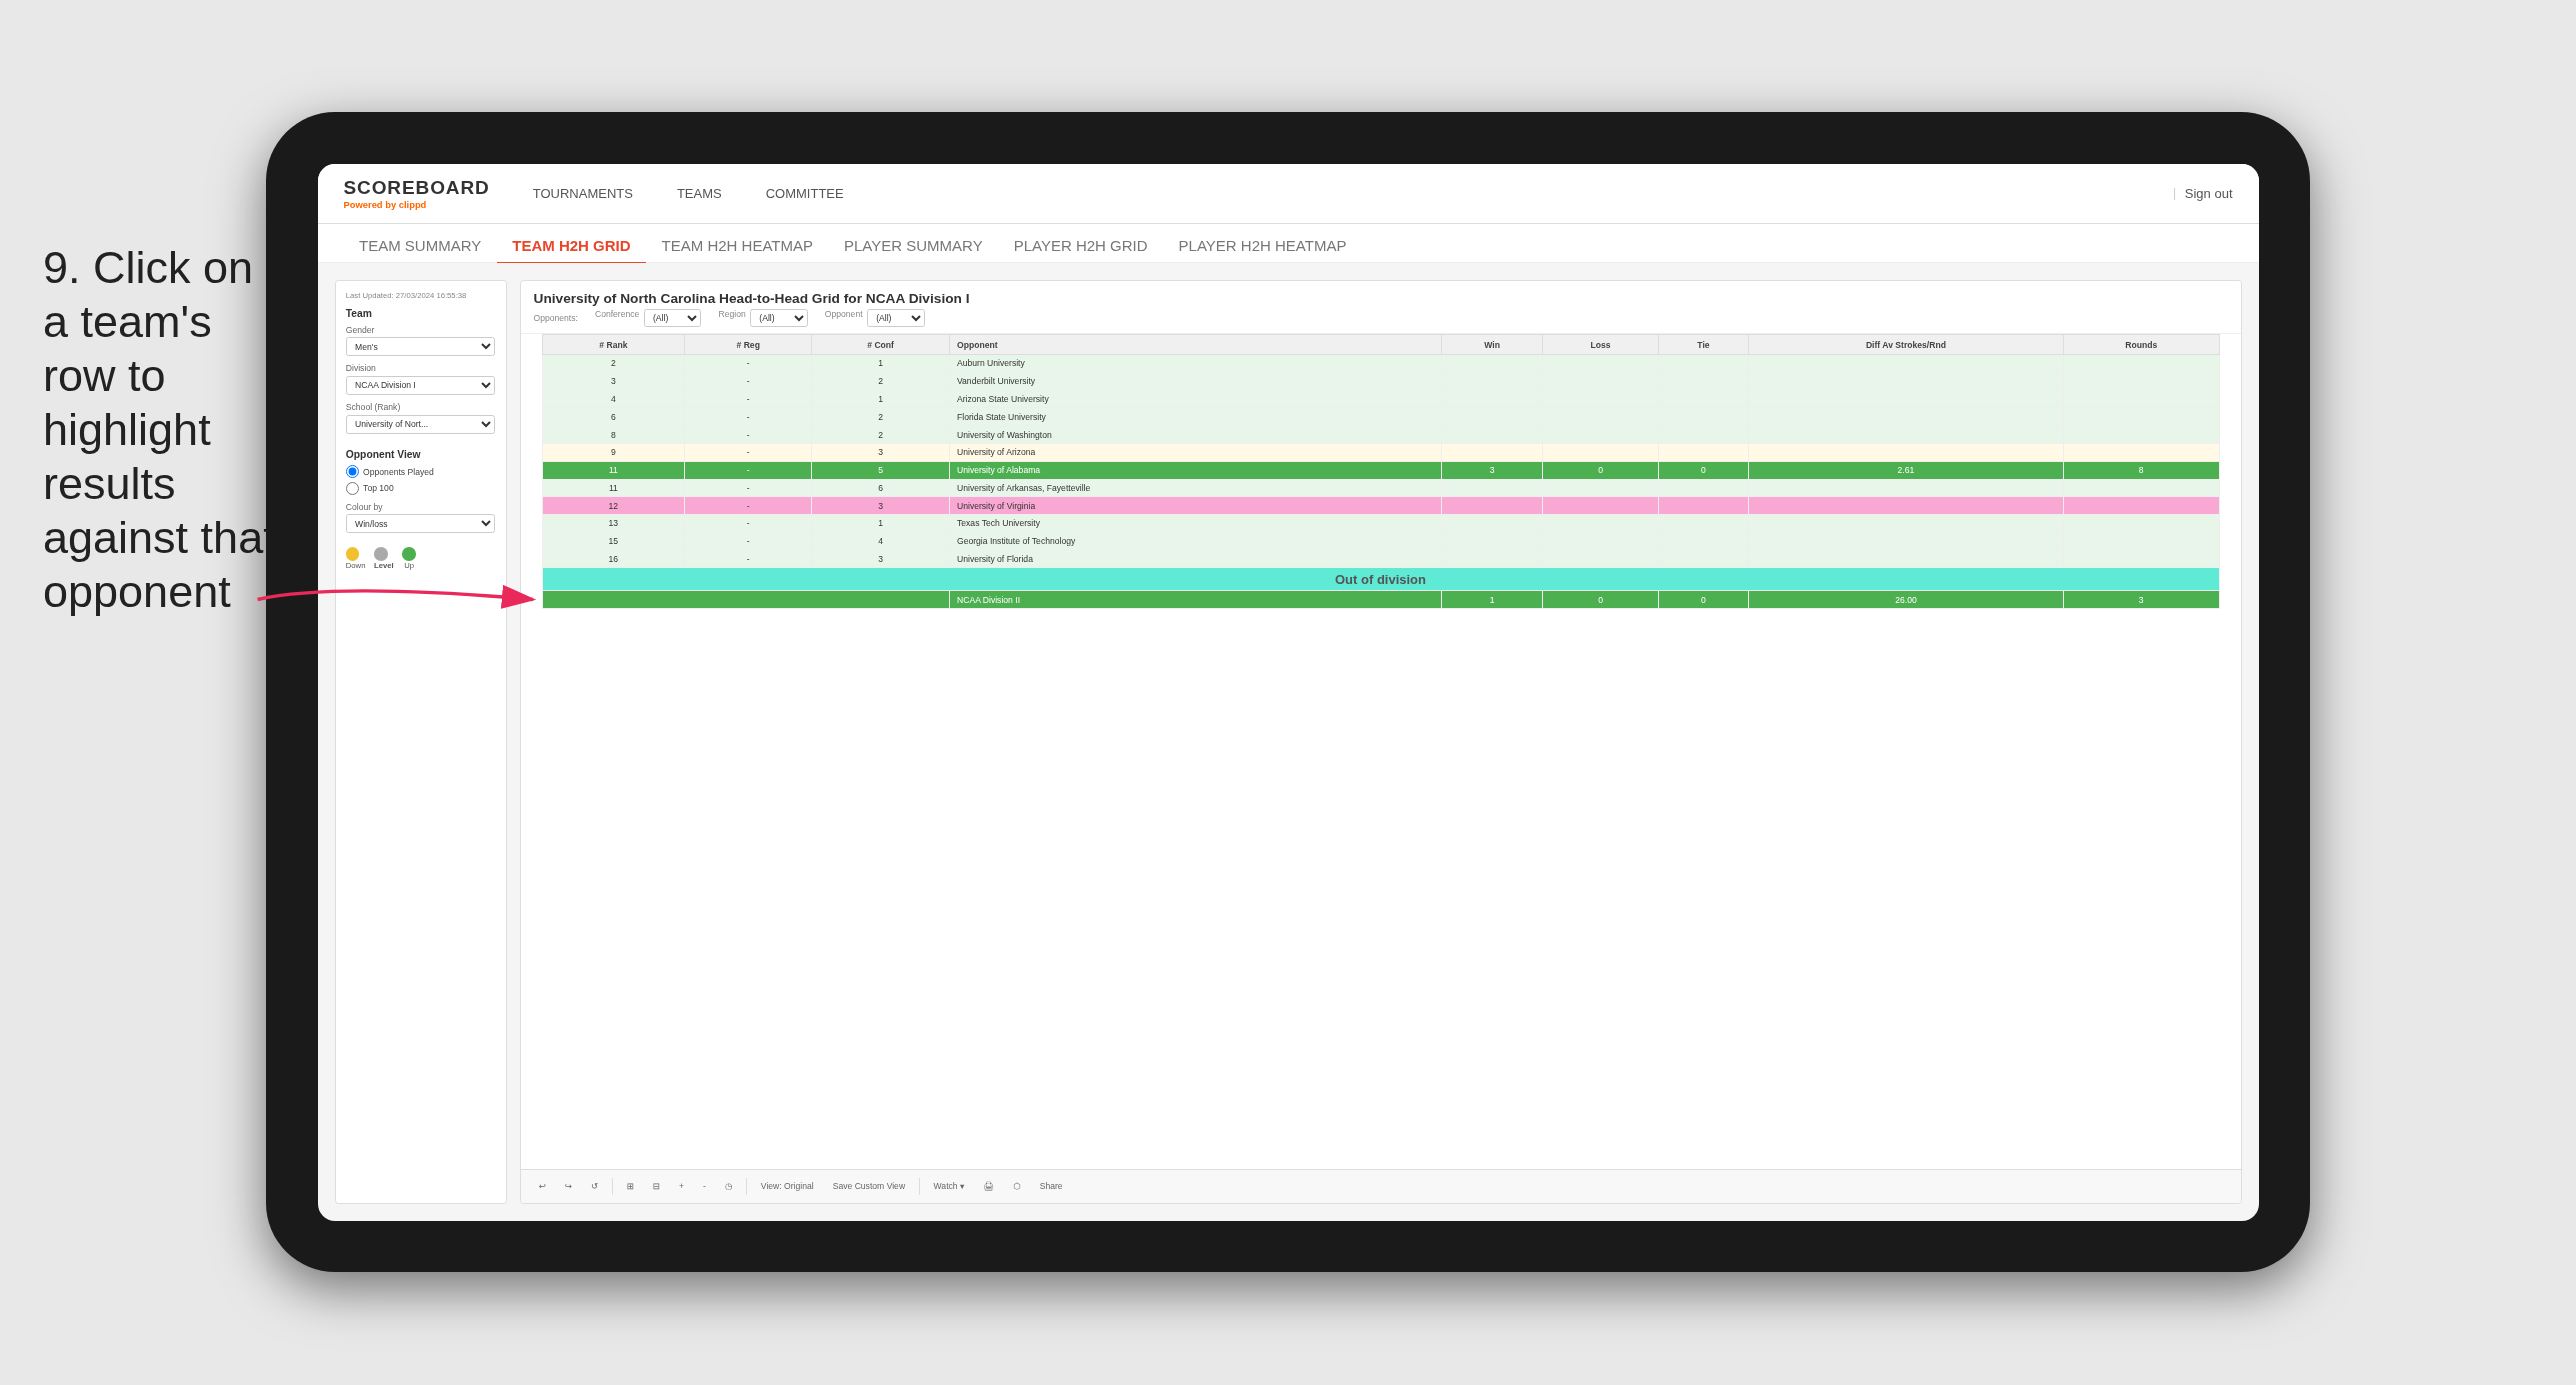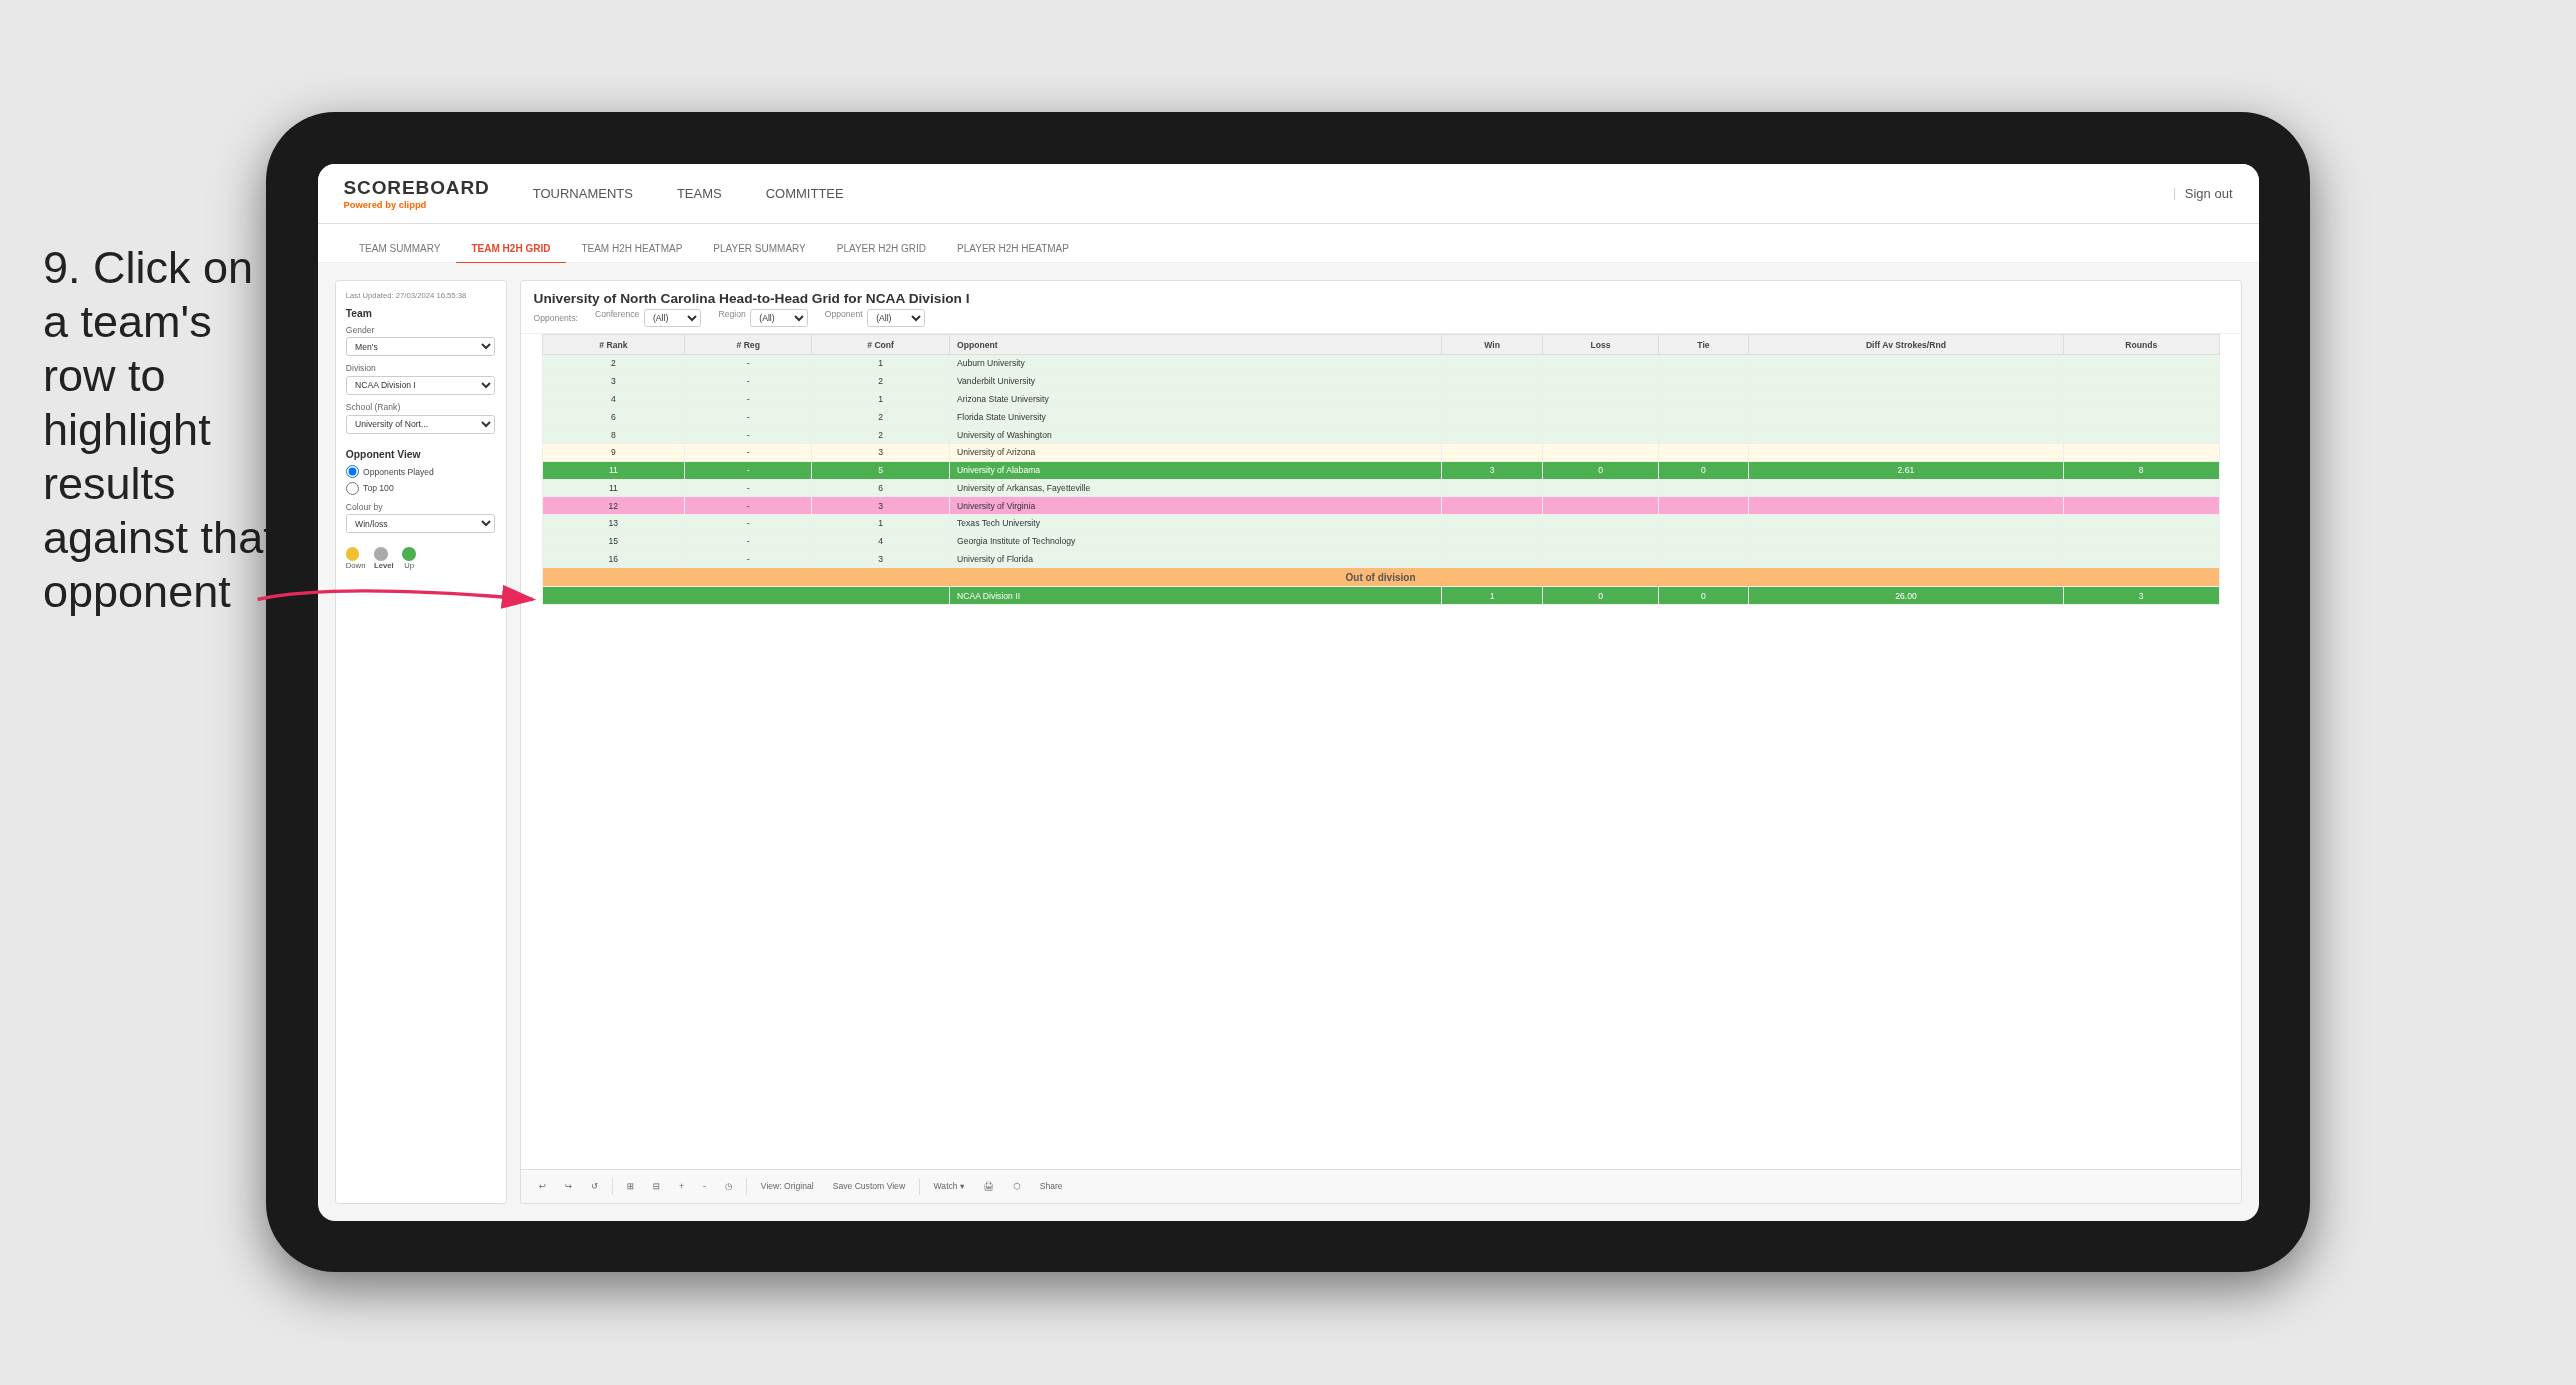--- a/index.html
+++ b/index.html
@@ -114,21 +114,21 @@
       border-bottom: 1.7px solid #eee;
       padding: 0 26px;
       display: flex;
       gap: 0;
       height: 39px;
       align-items: flex-end;
       flex-shrink: 0;
     }
 
     .sub-nav-item {
-      font-size: 10px;
+      font-size: 15px;
       color: #777;
       padding: 8.6px 15.5px;
       cursor: pointer;
       border-bottom: 1.7px solid transparent;
       margin-bottom: -1.7px;
     }
 
     .sub-nav-item.active {
       color: #e8472a;
       border-bottom: 1.7px solid #e8472a;
@@ -627,21 +627,21 @@
       <td style="">-</td>
       <td style="">3</td>
       <td class="left-align" style="">University of Florida</td>
       <td style=""></td>
       <td style=""></td>
       <td style=""></td>
       <td style=""></td>
       <td style=""></td>
     </tr>
                 <tr>
-                  <td colspan="9" style="background:#fdba74;font-weight:bold;font-size:10px;color:#555;padding:3.4px 6.9px;text-align:center;">Out of division</td>
+                  <td colspan="9" style="background:#5eead4;font-weight:bold;font-size:13px;color:#555;padding:3.4px 6.9px;text-align:center;">Out of division</td>
                 </tr>
                 <tr>
     <td colspan="3" style="background:#4caf50;color:#fff;"></td>
     <td class="left-align" style="background:#4caf50;color:#fff;">NCAA Division II</td>
     <td style="background:#4caf50;color:#fff;">1</td>
     <td style="background:#4caf50;color:#fff;">0</td>
     <td style="background:#4caf50;color:#fff;">0</td>
     <td style="background:#4caf50;color:#fff;">26.00</td>
     <td style="background:#4caf50;color:#fff;">3</td>
   </tr>

